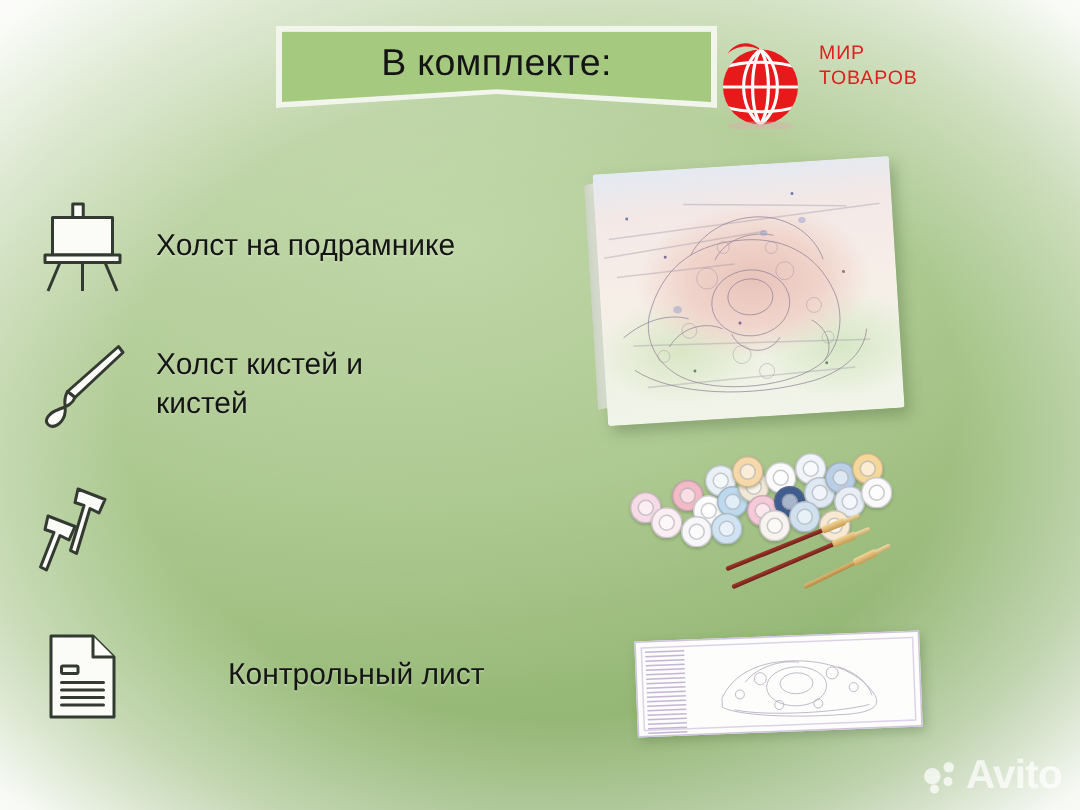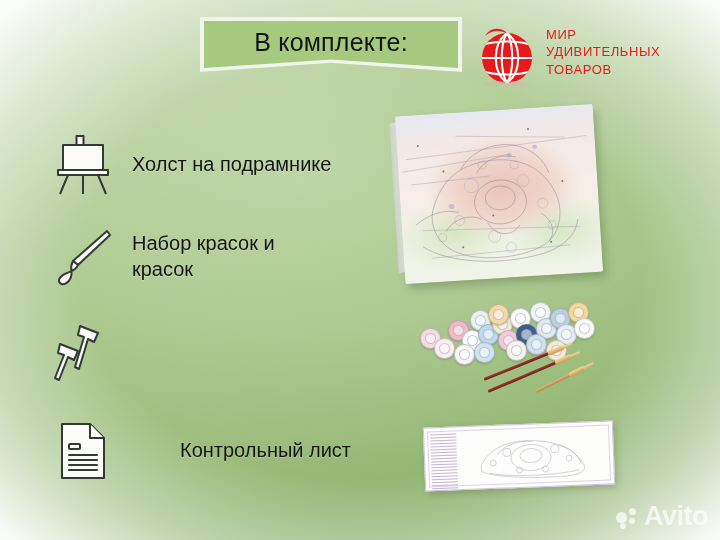--- a/index.html
+++ b/index.html
@@ -24,21 +24,21 @@
                rgba(120,160,95,.05) 62%, rgba(105,145,82,.30) 100%);
   }
   .bg-vignette{
     position:absolute;inset:-2px;
     background:radial-gradient(ellipse 74% 74% at 50% 50%, rgba(255,255,255,0) 52%,
                rgba(255,255,255,.45) 74%, rgba(255,255,255,.92) 92%, #ffffff 100%);
   }
 
   
   #title-banner{
-    position:absolute;left:200px;top:17px;width:262px;height:55px;
+    position:absolute;left:184px;top:17px;width:294px;height:55px;
   }
   .banner-outer{
     position:absolute;inset:0;background:#f2f5ec;
     clip-path:polygon(0 0,100% 0,100% 100%,50% 83%,0 100%);
     box-shadow:0 2px 4px rgba(80,100,60,.28);
   }
   .banner-inner{
     position:absolute;left:4px;top:4px;right:4px;bottom:4px;
     background:#a4c97f;
     clip-path:polygon(0 0,100% 0,100% 100%,50% 82%,0 100%);
@@ -53,21 +53,21 @@
   #brand-logo{position:absolute;left:476px;top:24px;width:216px;height:70px;}
   .logo-globe{position:absolute;left:0;top:0;width:62px;height:62px;}
   .logo-words{
     position:absolute;left:70px;top:2px;
     color:#e01e1e;font-weight:normal;font-size:13px;line-height:1.33;
     letter-spacing:.6px;
   }
   .logo-words div{white-space:nowrap;}
 
   
-  .feature{position:absolute;left:52px;display:flex;align-items:center;}
+  .feature{position:absolute;left:24px;display:flex;align-items:center;}
   .feat-icon{width:62px;height:62px;flex:0 0 62px;position:relative;}
   .feat-label{
     margin-left:18px;color:#151515;font-size:20px;line-height:1.28;
     text-shadow:0 1px 1px rgba(255,255,255,.25);
   }
   #feature-0{top:134px;}
   #feature-1{top:226px;}
   #feature-2{top:322px;}
   #feature-3{top:420px;gap:48px;}
 
@@ -166,21 +166,20 @@
         <path d="M31 9 C38 20 38 48 31 59"></path>
         <path d="M4 22 C18 16 44 16 58 22"></path>
         <path d="M3 34 H59"></path>
         <path d="M4 46 C18 52 44 52 58 46"></path>
       </g>
       <path d="M30 8 C22 2 13 5 9 12 C15 6 24 6 30 9 Z" fill="#e8191b"></path>
       <ellipse cx="31" cy="60" rx="22" ry="3" fill="#d9b0ae" opacity=".45"></ellipse>
     </svg>
     <div class="logo-words">
       <div>МИР</div>
-      <div>УДИВИТЕЛЬНЫХ</div>
       <div>ТОВАРОВ</div>
     </div>
   </div>
 
   <div class="feature" id="feature-0">
     <div class="feat-icon">
       <svg viewBox="0 0 62 62" width="62" height="62">
         <g fill="#fbfbf8" stroke="#333a31" stroke-width="2" stroke-linejoin="round">
           <rect x="24.5" y="2" width="7" height="9"></rect>
           <rect x="11" y="11" width="40" height="25"></rect>
@@ -195,22 +194,22 @@
   <div class="feature" id="feature-1">
     <div class="feat-icon">
       <svg viewBox="0 0 62 62" width="62" height="62">
         <g fill="#fbfbf8" stroke="#333a31" stroke-width="2" stroke-linejoin="round" stroke-linecap="round">
           <path d="M55 5 L58 9 L26 39 L21 35 Z"></path>
           <path d="M21 35 L26 39 C24 44 20 45 15 47 C9 49 5 54 8 57 C11 60 17 57 19 51 C21 45 17 42 21 35 Z"></path>
         </g>
       </svg>
     </div>
     <div class="feat-label">
-      <span>Набор красок и</span><br>
-      <span>красок</span>
+      <span>Холст кистей и</span><br>
+      <span>кистей</span>
     </div>
   </div>
 
   <div class="feature" id="feature-2">
     <div class="feat-icon">
       <svg viewBox="0 0 62 62" width="62" height="62">
         <g fill="#fbfbf8" stroke="#333a31" stroke-width="2" stroke-linejoin="round">
           <path d="M28 4 L46 11 L42 20 L36 17 L27 47 L23 45 L32 15 L26 13 Z"></path>
           <path d="M8 22 L26 29 L22 38 L16 35 L7 58 L3 56 L12 33 L6 31 Z"></path>
         </g>

